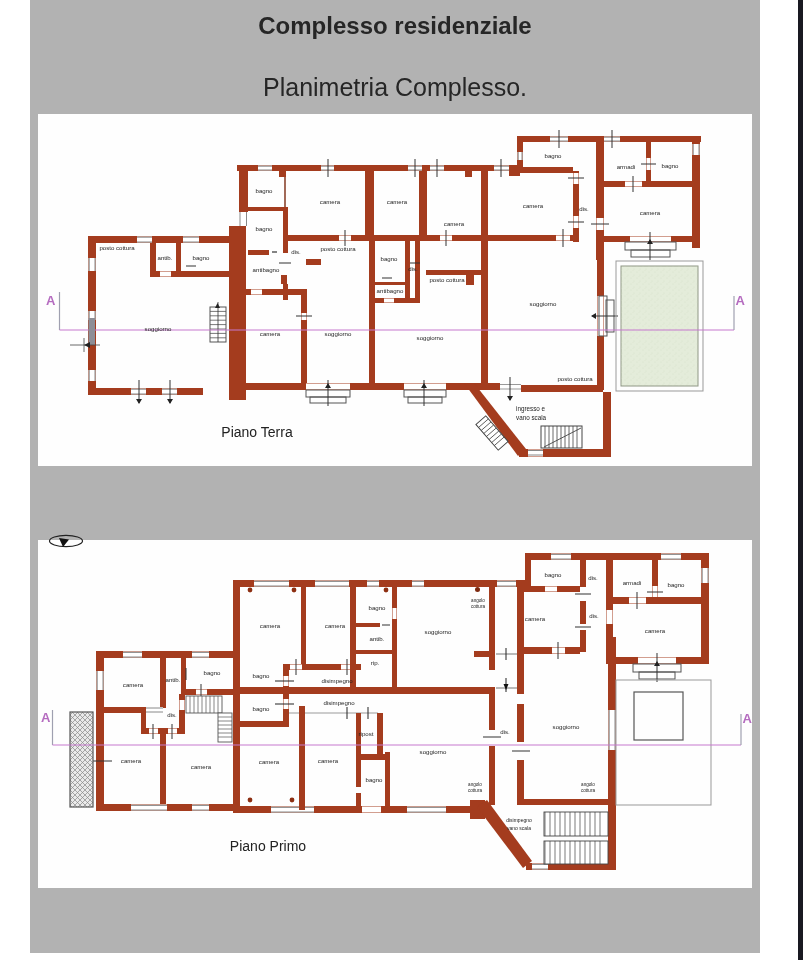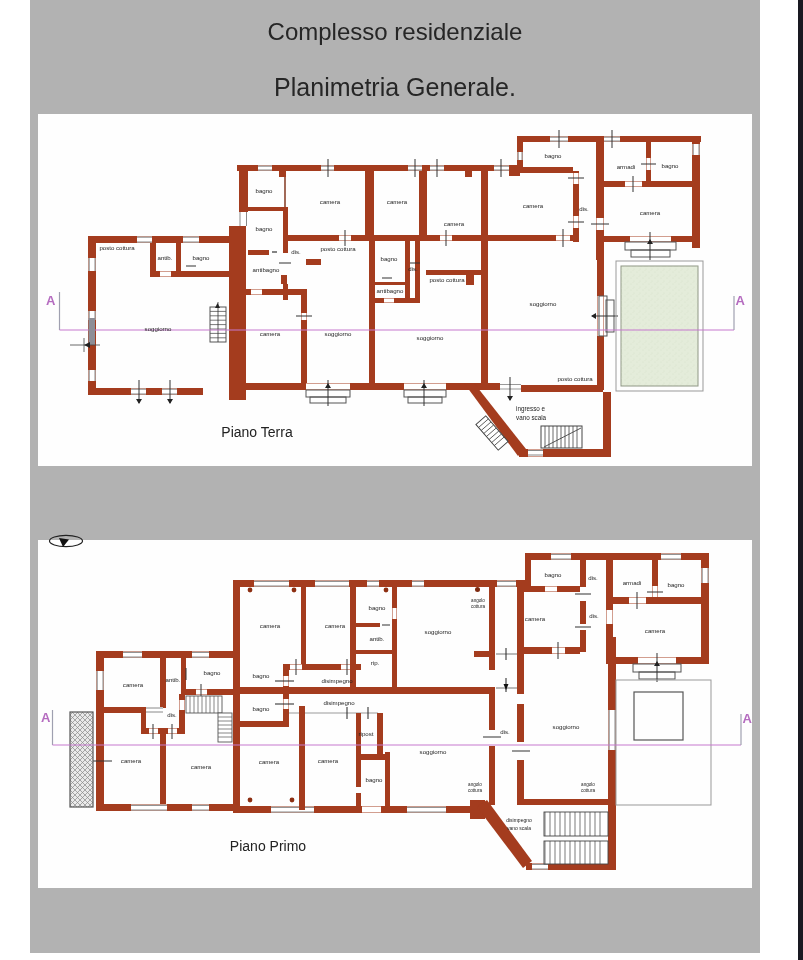--- a/index.html
+++ b/index.html
@@ -13,23 +13,23 @@
   svg{position:absolute;left:0;top:0}
   text{font-family:"Liberation Sans",sans-serif}
 </style>
 </head>
 <body>
 
 <div class="gray"></div>
 
 <div class="edge"></div>
 
-<div class="title" style="top:18px;font-size:24px;">Complesso residenziale</div>
-
-<div class="title" style="top:73px;font-size:25px;">Planimetria Generale.</div>
+<div class="title" style="top:12px;font-size:24px;font-weight:bold;">Complesso residenziale</div>
+
+<div class="title" style="top:73px;font-size:25px;">Planimetria Complesso.</div>
 
 <div class="panel" id="p1">
 <svg width="714" height="352" viewBox="38 114 714 352" id="svg1">
 
 <g>
         <rect x="88" y="236" width="149" height="7" fill="#a43c1e"></rect>
 <rect x="137" y="236.5" width="15" height="6" fill="#fff"></rect>
         <line x1="137" y1="237.2" x2="152" y2="237.2" stroke="#888" stroke-width="1"></line>
         <line x1="137" y1="242" x2="152" y2="242" stroke="#888" stroke-width="1"></line>
 <rect x="183" y="236.5" width="16" height="6" fill="#fff"></rect>

